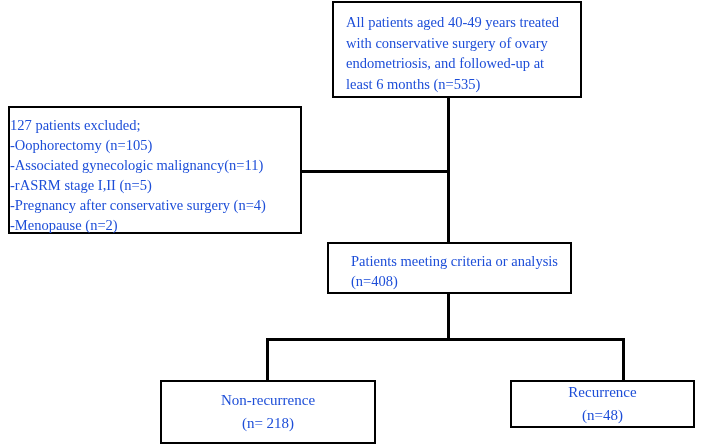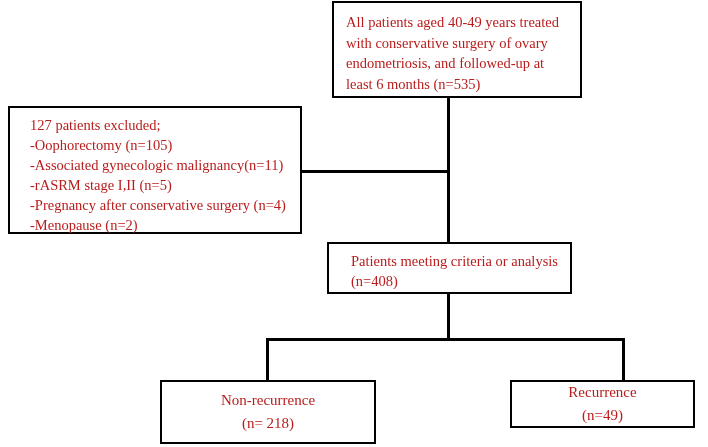--- a/index.html
+++ b/index.html
@@ -6,21 +6,21 @@
     margin: 0;
     padding: 0;
     background: #ffffff;
   }
   #canvas {
     position: relative;
     width: 708px;
     height: 447px;
     background: #ffffff;
     font-family: "Liberation Serif", "DejaVu Serif", serif;
-    color: #b91c1c;
+    color: #1d4ed8;
     overflow: hidden;
   }
   .node {
     position: absolute;
     box-sizing: border-box;
     border: 2.5px solid #000000;
     background: #ffffff;
     z-index: 3;
   }
   .node .txt {
@@ -39,21 +39,21 @@
     font-size: 14.5px;
     line-height: 20.5px;
     text-align: left;
   }
   
   #node-excluded {
     left: 8px;
     top: 106px;
     width: 294px;
     height: 128px;
-    padding: 7px 6px 0 20px;
+    padding: 7px 6px 0 0;
   }
   #node-excluded .txt {
     font-size: 14.5px;
     line-height: 20px;
     text-align: left;
   }
   
   #node-analysis {
     left: 327px;
     top: 242px;
@@ -133,16 +133,16 @@
     <span class="txt">Patients meeting criteria or analysis  (n=408)</span>
   </div>
 
   <div class="node outcome" id="node-nonrecurrence">
     <span class="txt">Non-recurrence</span>
     <span class="txt">(n= 218)</span>
   </div>
 
   <div class="node outcome" id="node-recurrence">
     <span class="txt">Recurrence</span>
-    <span class="txt">(n=49)</span>
+    <span class="txt">(n=48)</span>
   </div>
 
 </div>
 
 </body></html>

